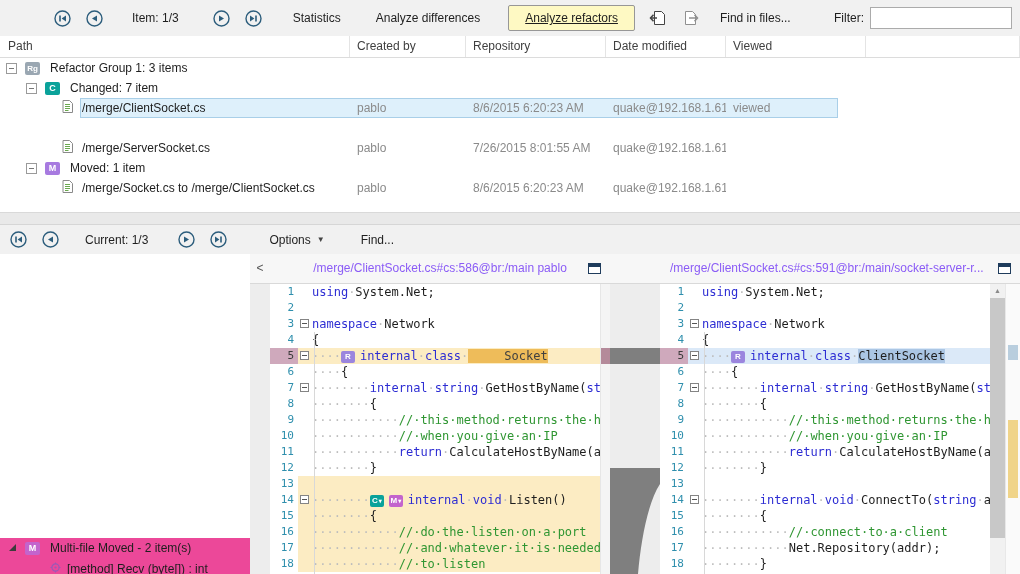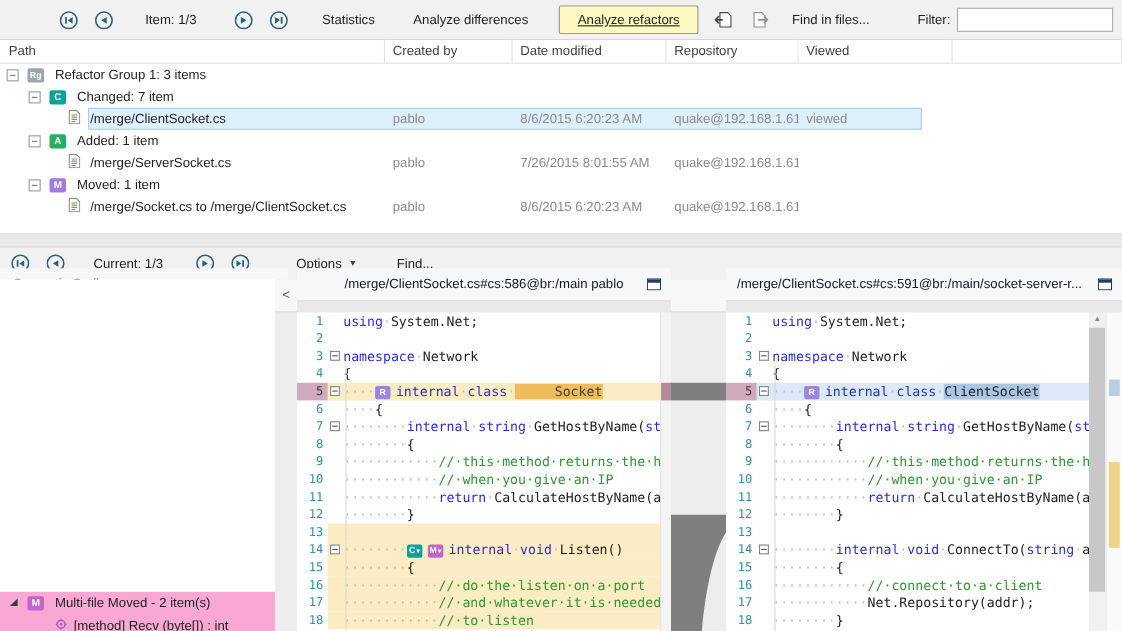--- a/index.html
+++ b/index.html
@@ -41,25 +41,25 @@
     line-height:13px;text-align:center;margin-right:10px;vertical-align:middle;padding:0 1px;}
   .badge.gray{background:var(--badge_gray);font-size:8px;}
   .badge.teal{background:var(--teal);}
   .badge.green{background:var(--green);}
   .badge.violet{background:var(--violet);}
   .badge.magenta{background:var(--magenta);}
   .badge.rviolet{background:var(--rviolet);}
   .treeicon{display:inline-block;margin-right:9px;vertical-align:middle;}
 
   
-  .phead{position:absolute;top:244px;height:29px;background:#f7f7f7;border-bottom:1px solid #d9d9d9;
-    line-height:29px;color:#0f172a;white-space:nowrap;overflow:hidden;}
+  .phead{position:absolute;top:254px;height:29px;background:#f7f7f7;border-bottom:1px solid #d9d9d9;
+    line-height:29px;color:#8b5cf6;white-space:nowrap;overflow:hidden;}
   #outline-panel{position:absolute;top:254px;left:0;width:250px;bottom:0;background:#fff;}
   #outline-head{left:0;width:250px;padding-left:12px;}
-  #outline-list{position:absolute;top:284px;left:0;right:0;bottom:0;background:#f9a8d4;overflow:hidden;}
+  #outline-list{position:absolute;top:284px;left:0;right:0;bottom:0;background:#ec4899;overflow:hidden;}
   .orow{height:21px;line-height:21px;white-space:nowrap;overflow:hidden;cursor:default;}
   .orow.group{padding-left:8px;}
   .orow.member{padding-left:50px;}
   .oicon{display:inline-block;vertical-align:middle;margin-right:8px;}
   .oicon.m{margin-right:6px;}
 
   #outline-gutter{position:absolute;top:254px;left:250px;width:20px;bottom:0;background:#ededed;border-bottom:0;}
   #collapse-btn{display:block;text-align:center;padding-top:7px;color:#555;font-size:12px;cursor:pointer;background:#f7f7f7;height:22px;border-bottom:1px solid #d9d9d9;}
 
   .codepanel{position:absolute;top:284px;bottom:0;background:#fff;overflow:hidden;}
@@ -155,22 +155,22 @@
     </span>
     <button class="flatbtn" style="margin-left:19px">Find in files...</button>
     <span class="spacer"></span>
     <label style="margin-right:6px;color:#1e1e1e">Filter:</label>
     <input id="filter-input" value="" style="">
   </div>
 
   <div id="table-header" class="tgrid">
     <div class="hcell">Path</div>
     <div class="hcell">Created by</div>
+    <div class="hcell">Repository</div>
     <div class="hcell">Date modified</div>
-    <div class="hcell">Repository</div>
     <div class="hcell">Viewed</div>
     <div class="hcell"></div>
   </div>
 
   <div id="tree-area">
       <div id="tree">
         <div class="trow tgrid">
           <div class="tcell path" style="padding-left: 6px;"><span class="expbox"></span><span class="badge gray">Rg</span><span>Refactor Group 1: 3 items</span></div>
           <div class="tcell gray"></div>
           <div class="tcell gray"></div>
@@ -189,21 +189,20 @@
           <div class="tcell path" style="padding-left: 62px;"><span class="treeicon"><svg width="11" height="13" viewBox="0 0 11 13">
                 <path d="M1 .5h6.5L10.5 3.5V12.5H1z" fill="#fff" stroke="#8a8a8a"></path>
                 <path d="M3 4.5h5M3 6.5h5M3 8.5h5M3 10.5h3.5" stroke="#6aa84f" stroke-width="1"></path>
               </svg></span><span>/merge/ClientSocket.cs</span></div>
           <div class="tcell gray">pablo</div>
           <div class="tcell gray">8/6/2015 6:20:23 AM</div>
           <div class="tcell gray">quake@192.168.1.61:60...</div>
           <div class="tcell gray">viewed</div>
         </div>
         <div class="trow tgrid">
-          <div class="tcell path" style="padding-left: 26px;"><span class="expbox"></span><span class="badge green">A</span><span>Added: 1 item</span></div>
           <div class="tcell gray"></div>
           <div class="tcell gray"></div>
           <div class="tcell gray"></div>
           <div class="tcell gray"></div>
         </div>
         <div class="trow tgrid">
           <div class="tcell path" style="padding-left: 62px;"><span class="treeicon"><svg width="11" height="13" viewBox="0 0 11 13">
                 <path d="M1 .5h6.5L10.5 3.5V12.5H1z" fill="#fff" stroke="#8a8a8a"></path>
                 <path d="M3 4.5h5M3 6.5h5M3 8.5h5M3 10.5h3.5" stroke="#6aa84f" stroke-width="1"></path>
               </svg></span><span>/merge/ServerSocket.cs</span></div>

